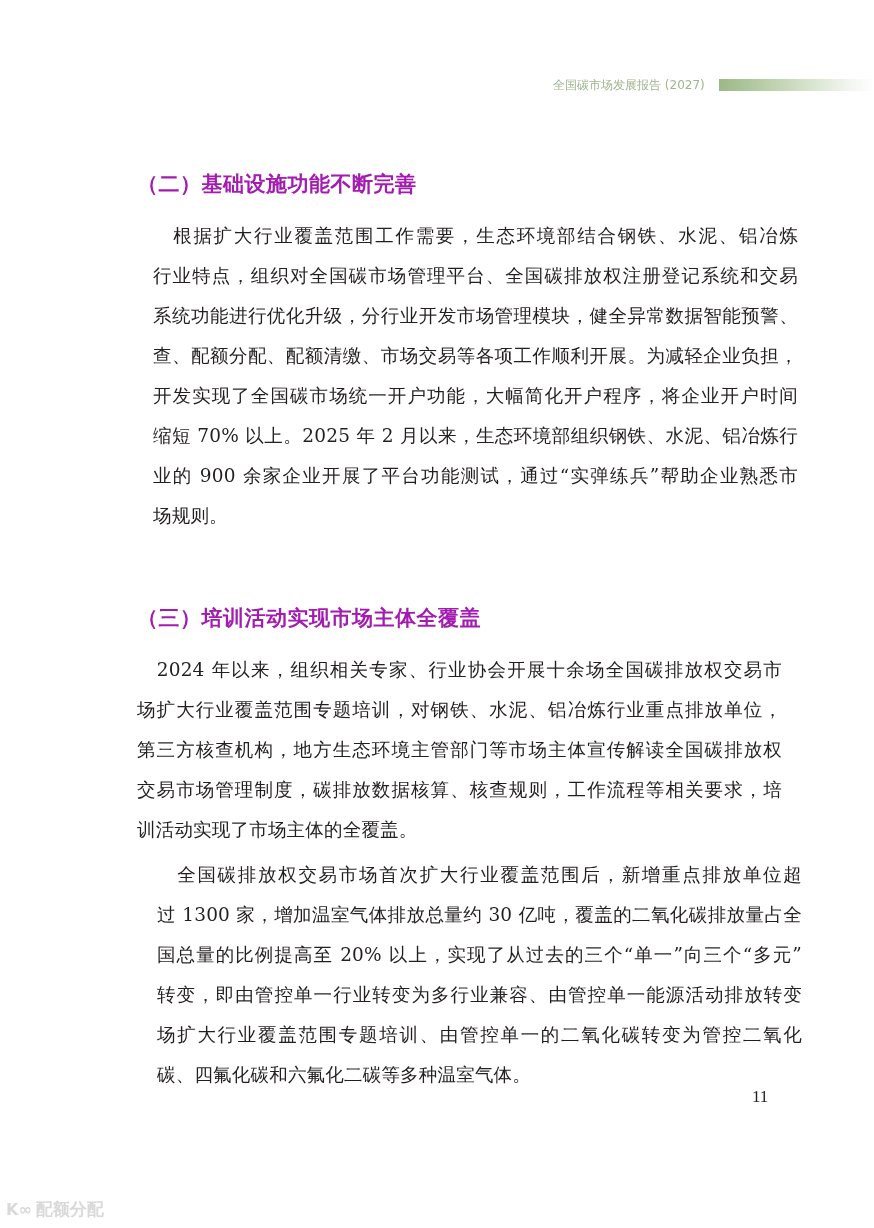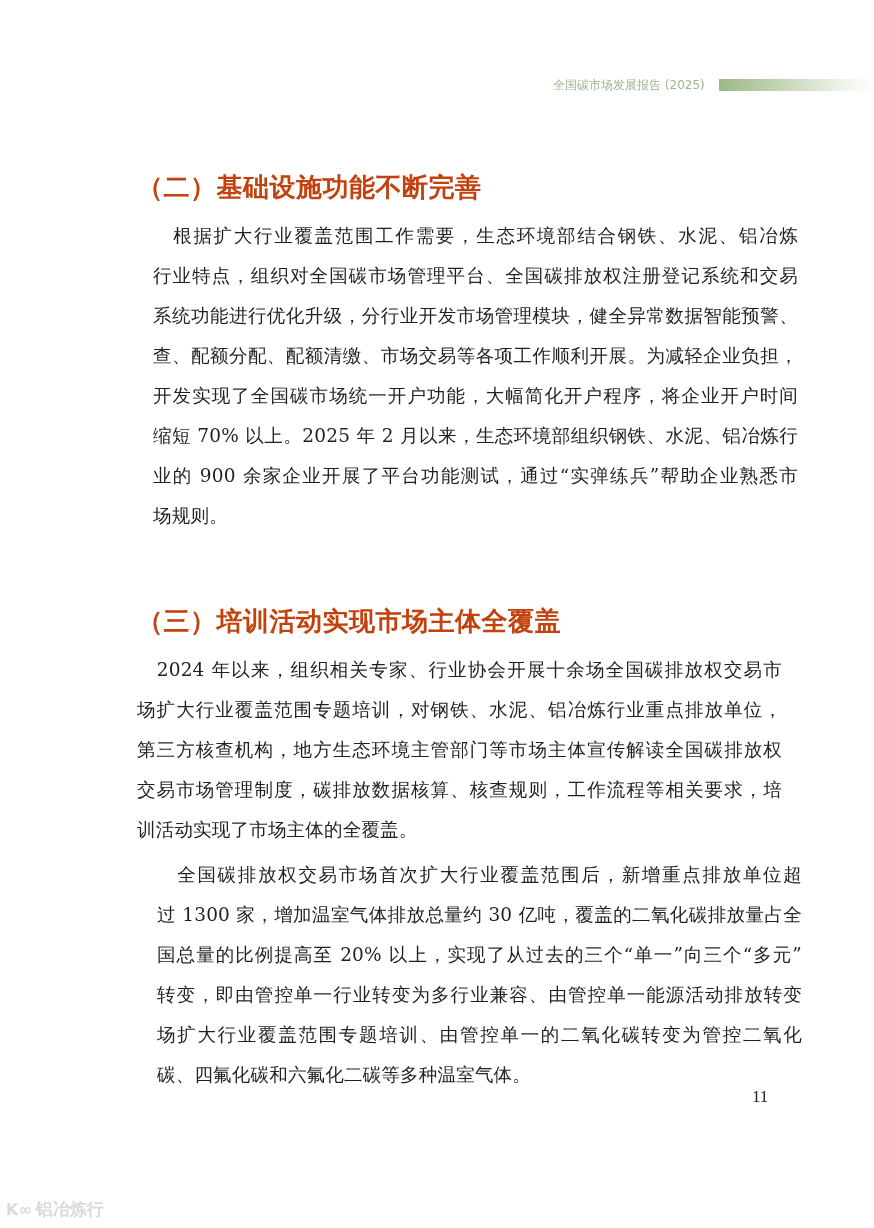--- a/index.html
+++ b/index.html
@@ -42,22 +42,22 @@
     position: absolute;
     left: 137px;
     top: 0;
     width: 645px;
   }
   .heading {
     position: absolute;
     left: 0;
     font-family: "DejaVu Serif", "Liberation Serif", serif;
     font-weight: bold;
-    font-size: 26px;
-    color: #c2410c;
+    font-size: 21px;
+    color: #a21caf;
     white-space: nowrap;
     letter-spacing: 0.5px;
   }
   .para {
     position: absolute;
     left: 0;
     width: 645px;
   }
   .line {
     height: 40px;
@@ -93,21 +93,21 @@
   }
   .watermark .logo {
     font-size: 16px;
     color: #d9d9d9;
   }
 </style>
 </head>
 <body>
 
 <div class="running-header">
-  <span class="title">全国碳市场发展报告 (2025)</span>
+  <span class="title">全国碳市场发展报告 (2027)</span>
   <span class="bar"></span>
 </div>
 
 <div class="content">
 
   <div class="heading" style="top:170px;">（二）基础设施功能不断完善</div>
 
   <div class="para" style="top:216px;margin-left:16px;">
     <div class="line">　根据扩大行业覆盖范围工作需要，生态环境部结合钢铁、水泥、铝冶炼</div>
     <div class="line">行业特点，组织对全国碳市场管理平台、全国碳排放权注册登记系统和交易</div>
@@ -137,14 +137,14 @@
     <div class="line">场扩大行业覆盖范围专题培训、由管控单一的二氧化碳转变为管控二氧化</div>
     <div class="line last">碳、四氟化碳和六氟化二碳等多种温室气体。</div>
   </div>
 
 </div>
 
 <div class="page-number">11</div>
 
 <div class="watermark">
   <span class="logo">K∞</span>
-  <span>铝冶炼行</span>
+  <span>配额分配</span>
 </div>
 
 </body></html>

